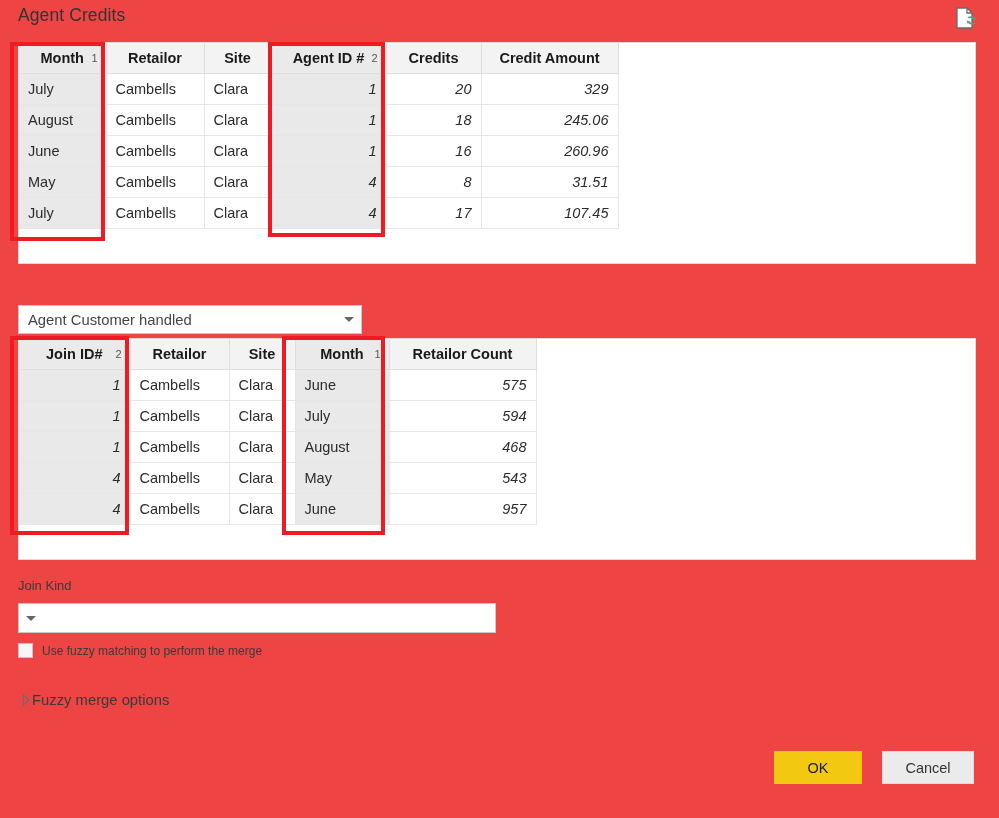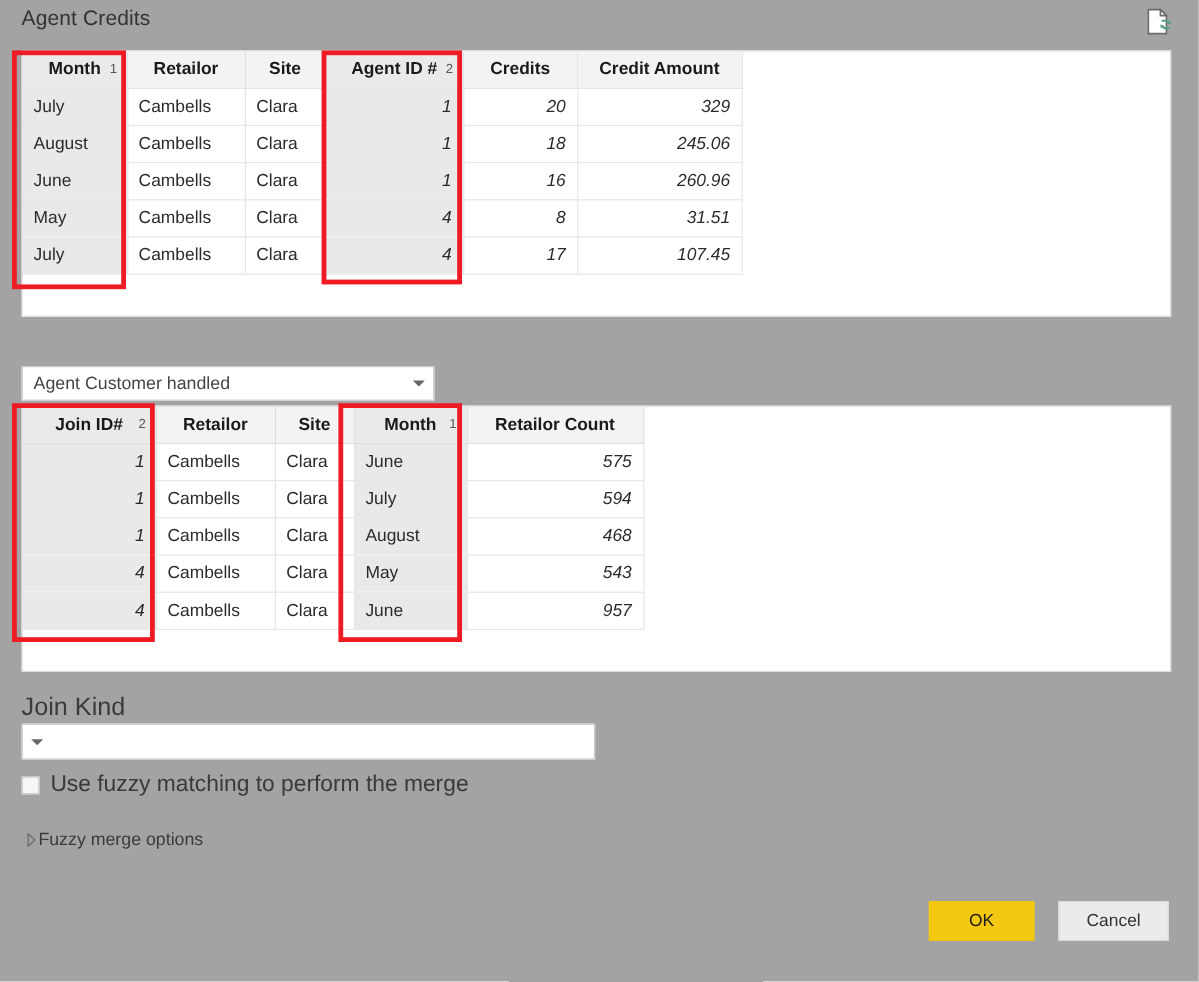--- a/index.html
+++ b/index.html
@@ -6,21 +6,21 @@
   html, body {
     margin: 0; padding: 0;
     width: 999px; height: 818px;
     background: #ffffff;
     font-family: "Liberation Sans", sans-serif;
     overflow: hidden;
   }
   #root {
     position: relative;
     width: 999px; height: 818px;
-    background: #a3a3a3;
+    background: #ef4444;
   }
 
   
   .dlg-title {
     position: absolute;
     left: 18px; top: 5px;
     font-size: 17.5px;
     color: #333333;
     font-weight: normal;
     letter-spacing: 0.1px;
@@ -130,21 +130,21 @@
     border-left: 5px solid transparent;
     border-right: 5px solid transparent;
     border-top: 5px solid #666666;
   }
   #combo-table2 { left: 18px; top: 305px; width: 344px; }
   #combo-joinkind { left: 18px; top: 603px; width: 478px; height: 30px; }
 
   
   .field-label {
     position: absolute;
-    font-size: 21px;
+    font-size: 13px;
     color: #3a3a3a;
     text-align: right;
   }
   #lbl-joinkind { left: 18px; top: 578px; }
 
   
   .checkrow {
     position: absolute;
     left: 18px; top: 643px;
     display: flex;
@@ -152,21 +152,21 @@
     cursor: pointer;
   }
   .checkrow .box {
     width: 15px; height: 15px;
     border: 1px solid #c4c4c4;
     background: #f6f6f6;
     flex: 0 0 15px;
   }
   .checkrow .ctext {
     margin-left: 9px;
-    font-size: 19px;
+    font-size: 12px;
     color: #3a3a3a;
     white-space: nowrap;
   }
 
   
   .expander {
     position: absolute;
     left: 16px; top: 692px;
     display: flex;
     align-items: center;

